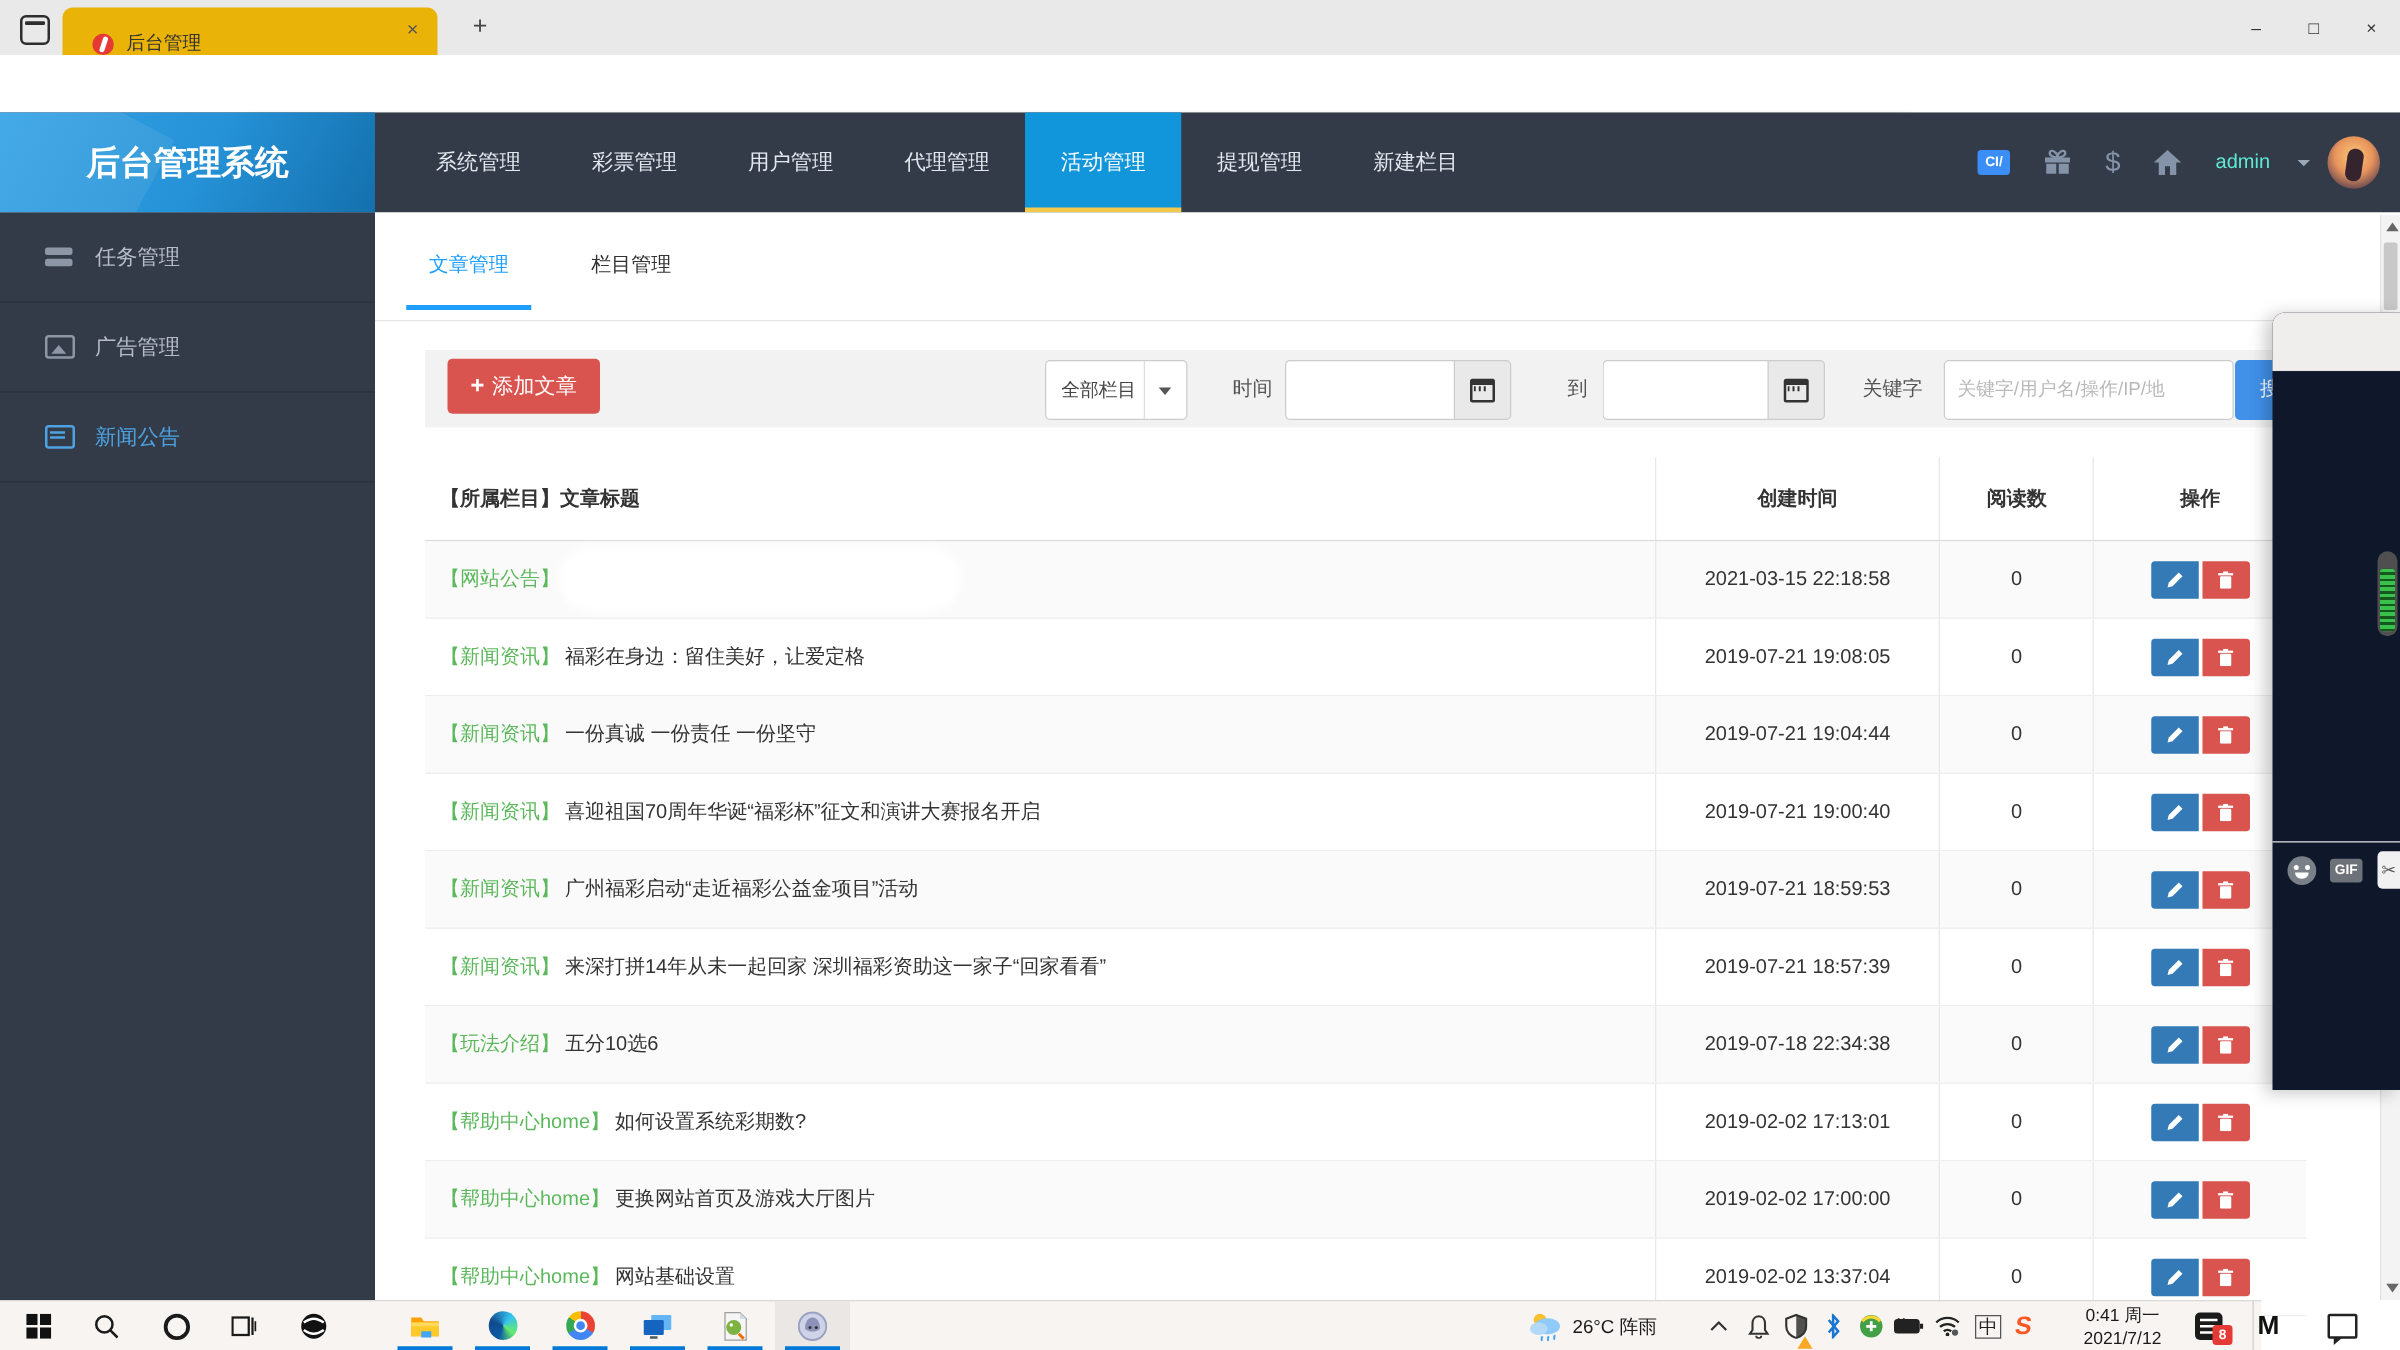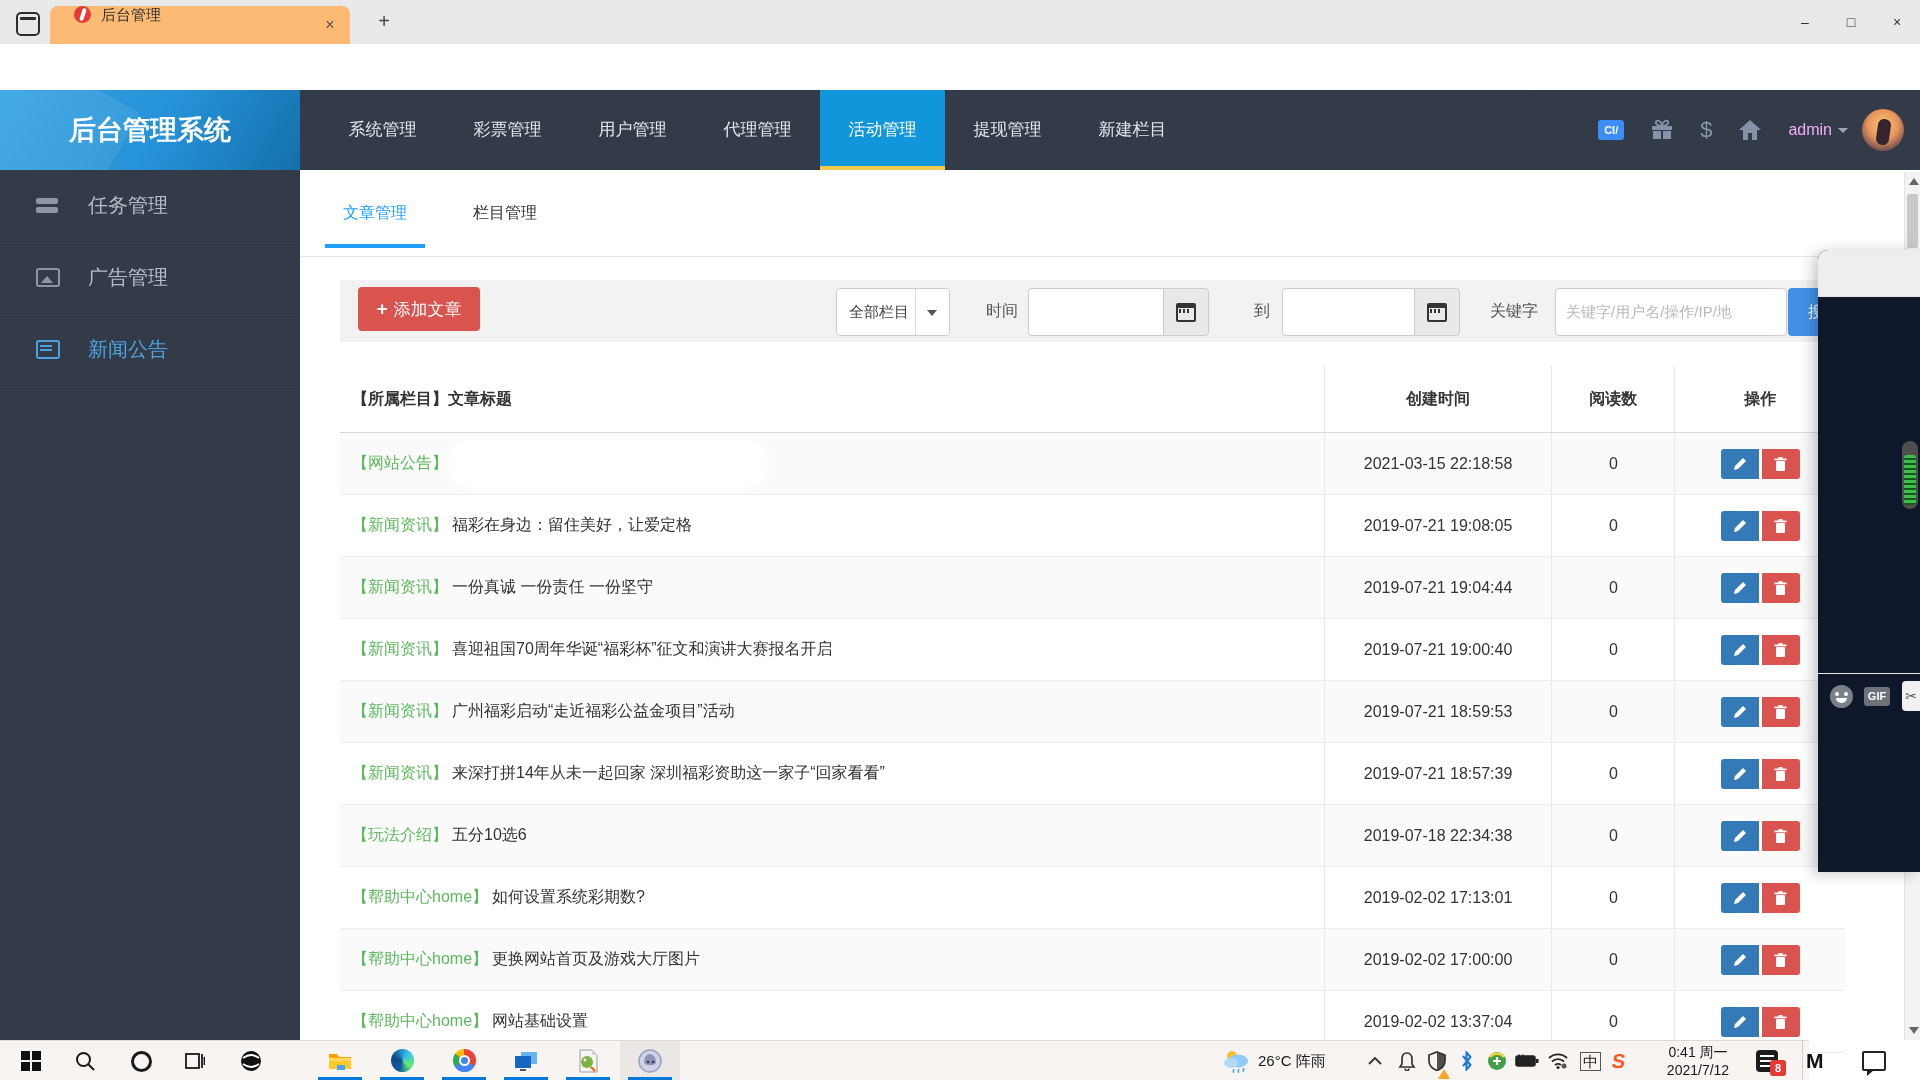--- a/index.html
+++ b/index.html
@@ -4,21 +4,21 @@
 <style>
   html,body{margin:0;padding:0}
   .stage{position:relative;width:1920px;height:1080px;overflow:hidden;background:#fff;
          font-family:"Liberation Sans","DejaVu Sans",sans-serif;-webkit-font-smoothing:antialiased}
   .abs{position:absolute}
 
   
   .tabstrip{left:0;top:0;width:1920px;height:44px;background:#e9e9e9}
   .tab-actions{left:16px;top:12px;width:20px;height:20px;border:2px solid #2d2d2d;border-radius:5px}
   .tab-actions:before{content:"";position:absolute;left:2px;right:2px;top:3px;height:3px;background:#2d2d2d;border-radius:1px}
-  .tab{left:50px;top:6px;width:300px;height:38px;background:#fdba74;border-radius:8px 8px 0 0;display:flex;align-items:flex-start}
+  .tab{left:50px;top:6px;width:300px;height:38px;background:#eab308;border-radius:8px 8px 0 0;display:flex;align-items:flex-end}
   .favicon{width:17px;height:17px;margin-left:24px;border-radius:50%;background:#e53935;position:relative;overflow:hidden}
   .favicon:after{content:"";position:absolute;left:7px;top:2px;width:4px;height:13px;background:#fff;border-radius:3px;transform:rotate(18deg)}
   .tab-title{margin-left:10px;font-size:15px;color:#333}
   .tab-close{position:absolute;right:10px;top:9px;width:20px;height:20px;text-align:center;line-height:19px;font-size:16px;color:#555;border-radius:4px}
   .newtab{left:372px;top:10px;width:24px;height:24px;font-size:20px;color:#454545;text-align:center;line-height:23px}
   .wbtns{right:0;top:0;height:44px;display:flex}
   .wbtn{width:46px;height:44px;text-align:center;line-height:44px;font-size:14px;color:#333}
 
   .addressbar{left:0;top:44px;width:1920px;height:46px;background:#fff;border-bottom:1px solid #dcdcdc}
   .navglyph{top:54px;width:26px;height:26px}
@@ -43,30 +43,30 @@
         color:#fff;font-size:27px;font-weight:bold;text-align:center;line-height:80px;overflow:hidden}
   .logo:before{content:"";position:absolute;left:-30px;top:-20px;width:140px;height:160px;background:rgba(255,255,255,.08);transform:rotate(28deg)}
   .nav{left:320px;top:0;height:80px;display:flex}
   .nav-item{width:125px;height:80px;line-height:80px;text-align:center;color:#e3e8ef;font-size:17px;position:relative;cursor:pointer}
   .nav-item.active{background:#1296db;color:#fff}
   .nav-item.active:after{content:"";position:absolute;left:0;bottom:0;width:100%;height:4px;background:#f4c84a}
   .hdr-right{right:0;top:0;height:80px;display:flex;align-items:center}
   .hicon{color:#8593a8;margin-right:26px}
   .ci-badge{width:26px;height:20px;background:#3a8ef6;border-radius:3px;color:#fff;font-size:11px;font-weight:bold;text-align:center;line-height:20px}
   .dollar{font-size:22px}
-  .admin-name{color:#f0abfc;font-size:16px;margin-right:6px}
+  .admin-name{color:#5eead4;font-size:16px;margin-right:22px}
   .dn-caret{width:0;height:0;border-left:5px solid transparent;border-right:5px solid transparent;border-top:5px solid #9aa7bb;margin-right:14px}
   .avatar-user{width:42px;height:42px;border-radius:50%;margin-right:16px;overflow:hidden;
     background:radial-gradient(circle at 50% 38%,#f9c777 0%,#e8945c 45%,#6b4a52 80%,#3a3040 100%);position:relative}
   .avatar-user:before{content:"";position:absolute;left:15px;top:10px;width:13px;height:26px;border-radius:6px;background:#35232e;transform:rotate(8deg)}
 
   
   .sidebar{left:0;top:170px;width:300px;height:870px;background:#333b49}
   .side-item{height:71px;display:flex;align-items:center;border-bottom:1px solid #2a313c;cursor:pointer}
-  .side-item .lbl{color:#b6bdc7;font-size:20px;margin-left:26px}
+  .side-item .lbl{color:#b6bdc7;font-size:17px;margin-left:14px}
   .side-item.active .lbl{color:#4da3e2}
   .iconwrap{width:26px;height:20px;margin-left:36px;position:relative}
   .icon-tasks:before{content:"";position:absolute;left:0;top:2px;width:22px;height:6px;background:#8d96a5;border-radius:2px;box-shadow:0 9px 0 #8d96a5}
   .icon-ad:before{content:"";position:absolute;left:0;top:0;width:20px;height:15px;border:2px solid #8d96a5;border-radius:3px}
   .icon-ad:after{content:"";position:absolute;left:5px;top:8px;width:0;height:0;border-left:6px solid transparent;border-right:6px solid transparent;border-bottom:7px solid #8d96a5}
   .icon-news:before{content:"";position:absolute;left:0;top:0;width:20px;height:15px;border:2px solid #4da3e2;border-radius:3px}
   .icon-news:after{content:"";position:absolute;left:4px;top:5px;width:12px;height:2px;background:#4da3e2;box-shadow:0 4px 0 #4da3e2}
 
   
   .main{left:300px;top:170px;width:1620px;height:870px;background:#fff}

